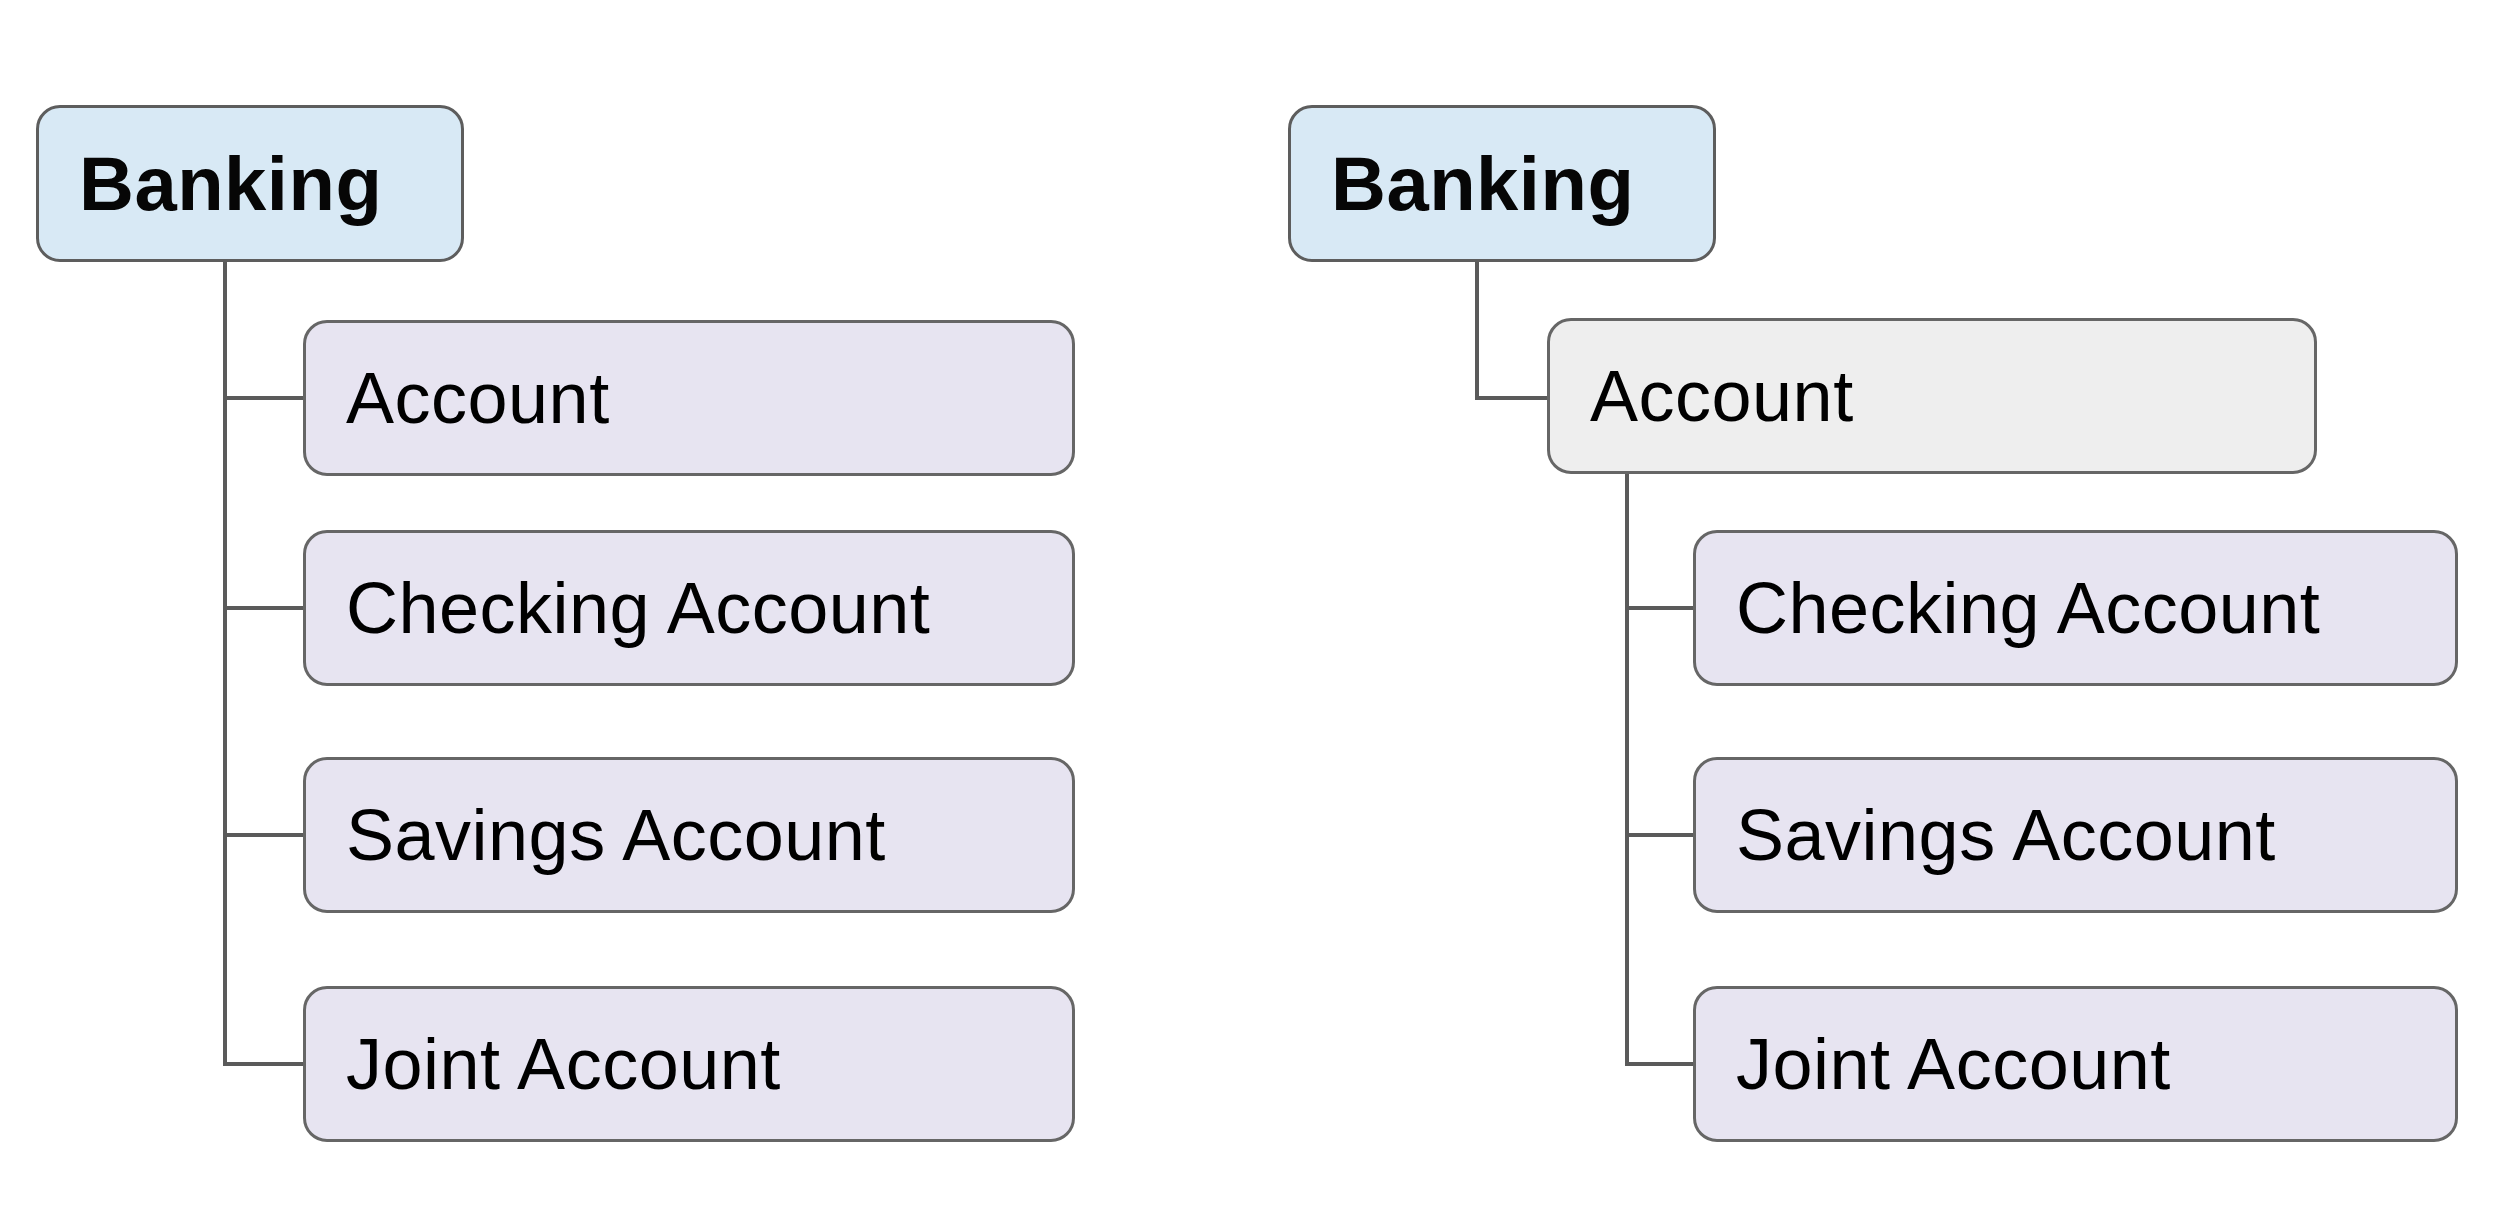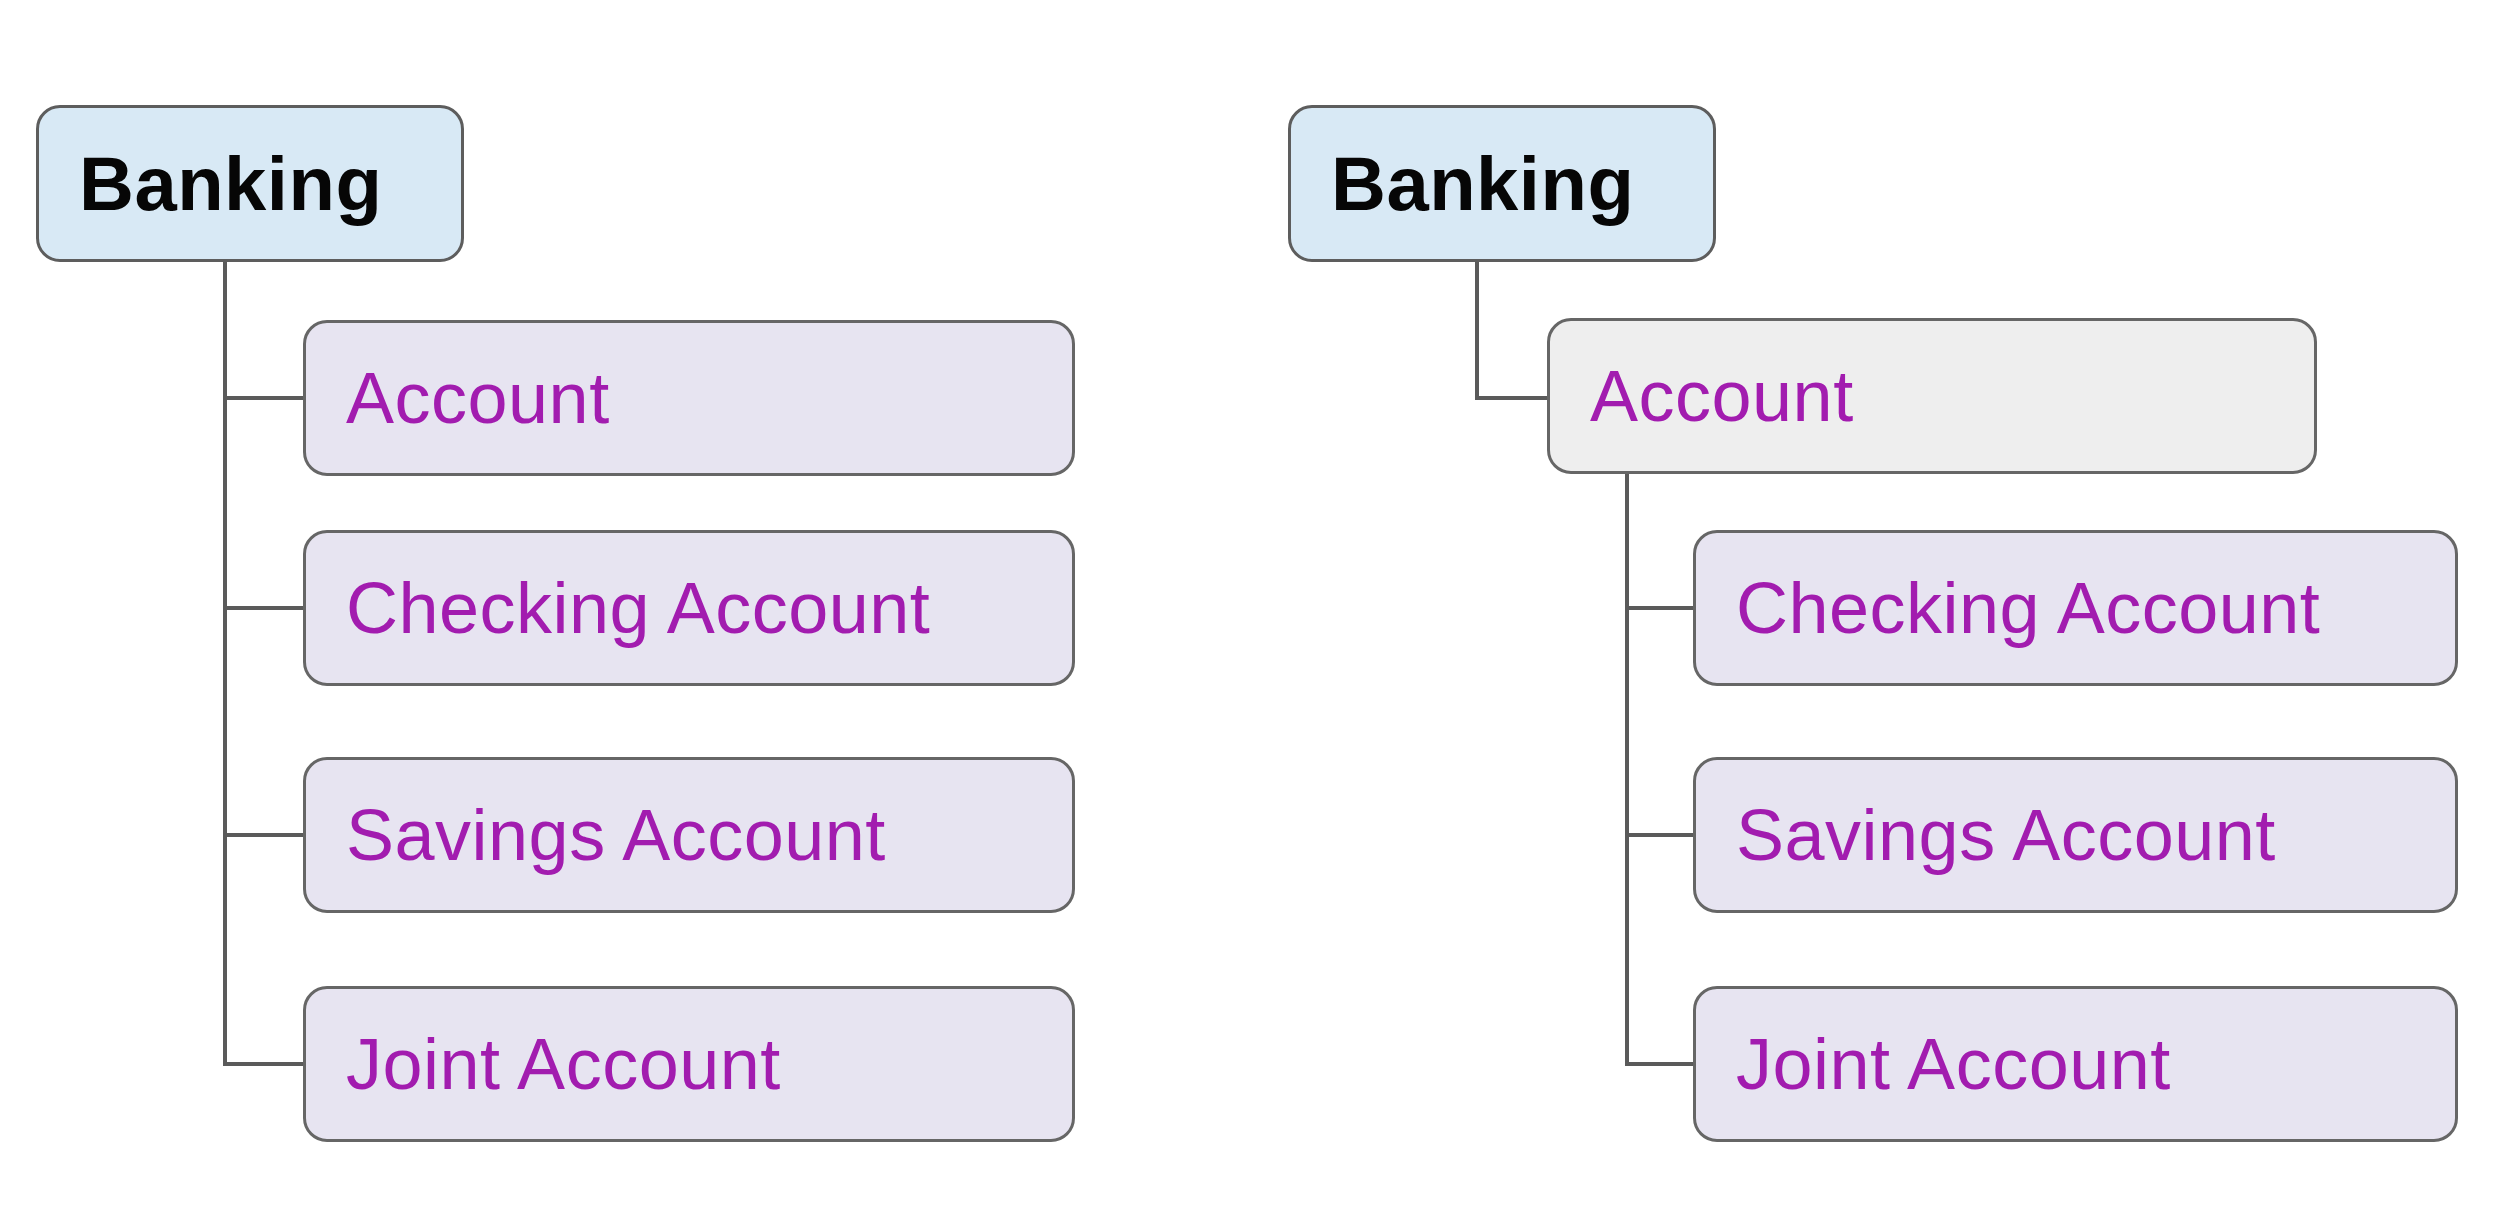--- a/index.html
+++ b/index.html
@@ -19,21 +19,21 @@
   .node {
     position: absolute;
     box-sizing: border-box;
     display: flex;
     align-items: center;
     border: 3px solid #666666;
     border-radius: 24px;
     padding-left: 40px;
     font-size: 72px;
     letter-spacing: 0.5px;
-    color: #a21caf;
+    color: #000000;
     white-space: nowrap;
     overflow: hidden;
     cursor: default;
   }
   .node.root {
     background: #d8e9f5;
     border-color: #5d5d5d;
     font-weight: bold;
     font-size: 76px;
     color: #060606;

